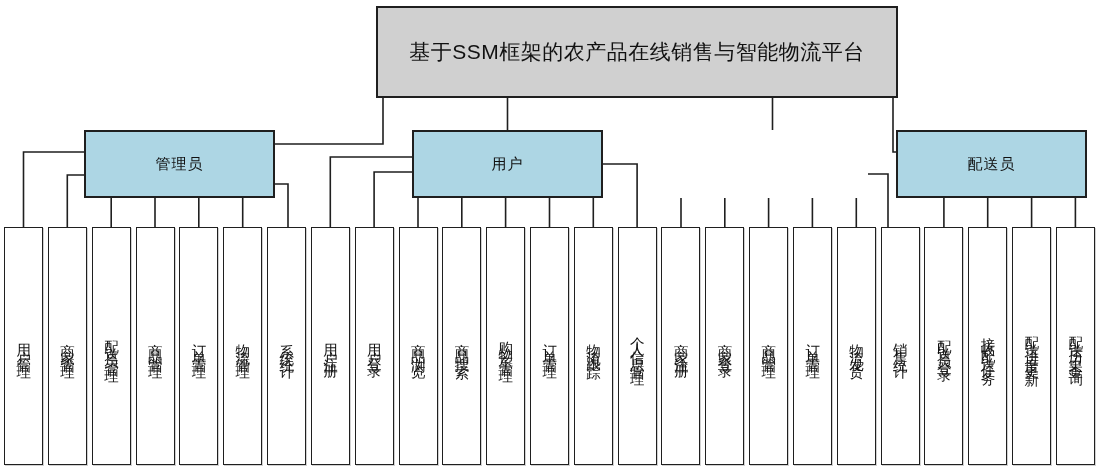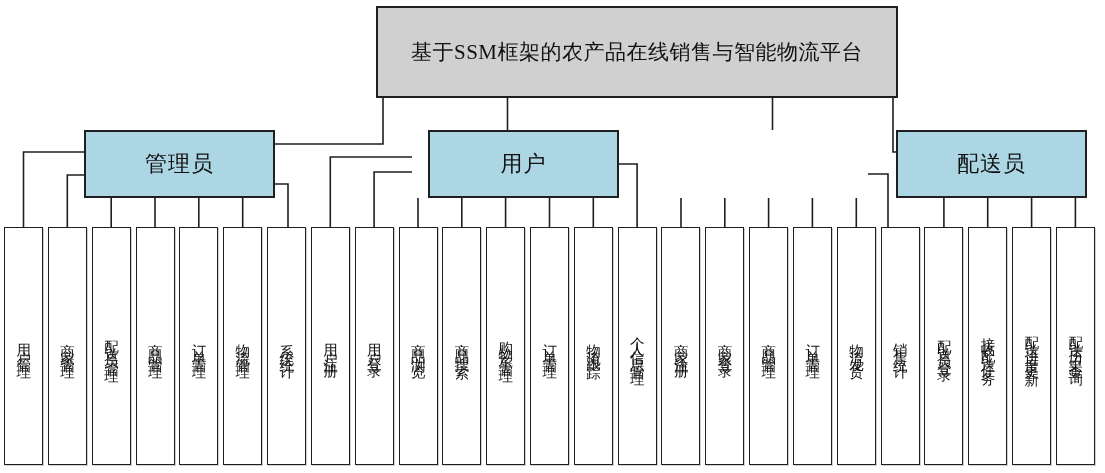--- a/index.html
+++ b/index.html
@@ -7,21 +7,21 @@
     --group-fill:#add6e4;
     --leaf-fill:#ffffff;
     --line-color:#1f1f1f;
     --text-color:#111111;
   }
   html,body{margin:0;padding:0;background:#ffffff;}
   .stage{
     position:relative;
     width:1105px;height:473px;
     background:#ffffff;
-    font-family:Liberation Serif, serif;
+    font-family:Liberation Sans, sans-serif;
     color:var(--text-color);
     overflow:hidden;
   }
   .connectors{position:absolute;left:0;top:0;width:1105px;height:473px;}
   .connectors path{stroke:var(--line-color);stroke-width:1.6;fill:none;}
   .box{
     position:absolute;
     box-sizing:border-box;
     display:flex;align-items:center;justify-content:center;
     text-align:center;
@@ -30,25 +30,25 @@
     left:376px;top:6px;width:522px;height:92px;
     background:var(--title-fill);
     border:2px solid var(--line-color);
     font-size:21px;
     letter-spacing:0.5px;
   }
   .group-box{
     top:130px;width:191px;height:68px;
     background:var(--group-fill);
     border:2px solid var(--line-color);
-    font-size:22px;
+    font-size:15px;
     letter-spacing:1px;
   }
   .g0{left:84px;}
-  .g1{left:428px;}
+  .g1{left:412px;}
   .g2{left:677px;}
   .g3{left:896px;align-items:center;}
   .leaf-box{
     position:absolute;
     top:227px;width:39px;height:238px;
     box-sizing:border-box;
     background:var(--leaf-fill);
     border:1.5px solid var(--line-color);
     box-shadow:1px 1px 0 rgba(0,0,0,0.18);
     display:flex;align-items:center;justify-content:center;

